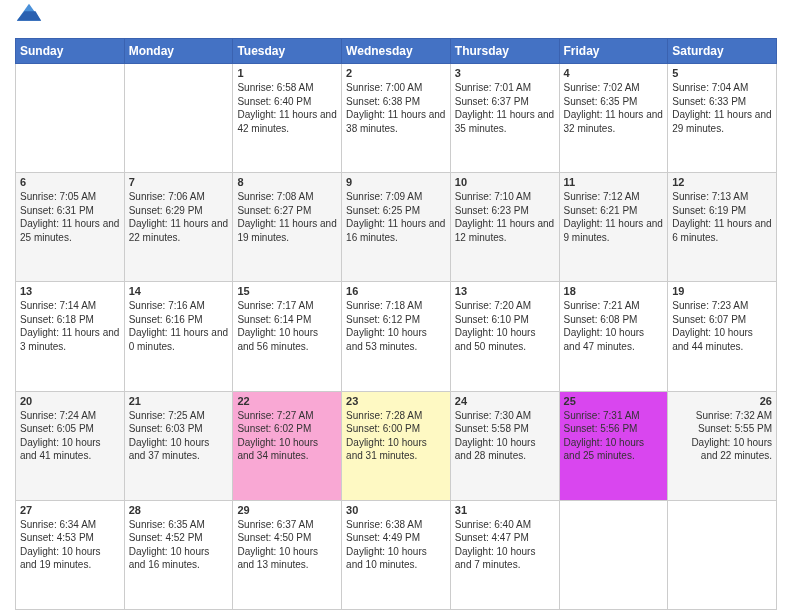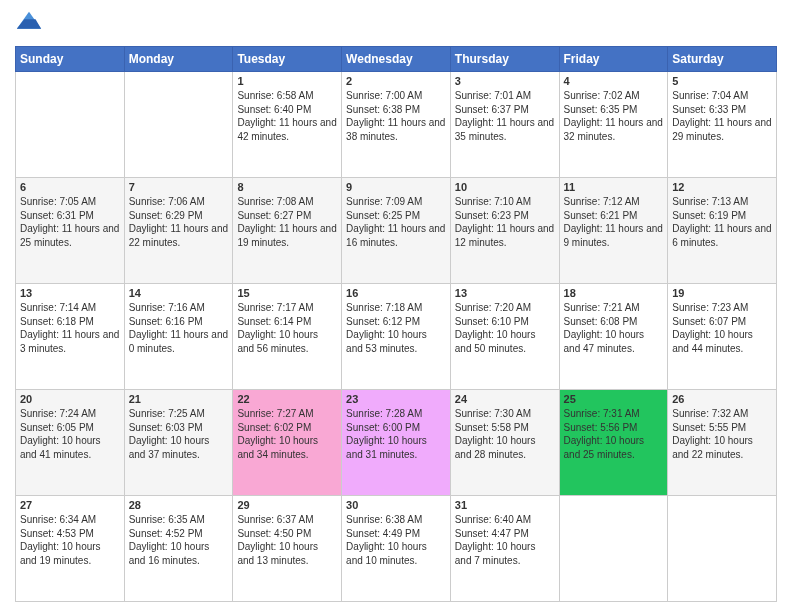--- a/index.html
+++ b/index.html
@@ -6,21 +6,21 @@
     body {
       width: 792px;
       height: 612px;
       font-family: Arial, sans-serif;
       background: #fff;
       overflow: hidden;
     }
     .page {
       width: 792px;
       height: 612px;
-      padding: 10px 15px;
+      padding: 2px 15px;
       display: flex;
       flex-direction: column;
     }
     .header {
       display: flex;
       justify-content: space-between;
       align-items: flex-start;
       margin-bottom: 8px;
     }
     .logo {
@@ -262,39 +262,39 @@
         <div class="day-info">
           Sunrise: 7:25 AM<br>Sunset: 6:03 PM<br>Daylight: 10 hours and 37 minutes.
         </div>
           </td>
           <td style="background: #f9a8d4; margin-left: 33px;">
             <div class="day-num">22</div>
         <div class="day-info">
           Sunrise: 7:27 AM<br>Sunset: 6:02 PM<br>Daylight: 10 hours and 34 minutes.
         </div>
           </td>
-          <td style="background: #f0abfc;">
+          <td style="background: #fef9c3;">
             <div class="day-num">23</div>
         <div class="day-info">
           Sunrise: 7:28 AM<br>Sunset: 6:00 PM<br>Daylight: 10 hours and 31 minutes.
         </div>
           </td>
           <td style="background: rgb(245, 245, 245);">
             <div class="day-num">24</div>
         <div class="day-info">
           Sunrise: 7:30 AM<br>Sunset: 5:58 PM<br>Daylight: 10 hours and 28 minutes.
         </div>
           </td>
-          <td style="background: #22c55e;">
+          <td style="background: #d946ef;">
             <div class="day-num">25</div>
         <div class="day-info">
           Sunrise: 7:31 AM<br>Sunset: 5:56 PM<br>Daylight: 10 hours and 25 minutes.
         </div>
           </td>
-          <td style="background: rgb(245, 245, 245);">
+          <td style="background: rgb(245, 245, 245); text-align: right;">
             <div class="day-num">26</div>
         <div class="day-info">
           Sunrise: 7:32 AM<br>Sunset: 5:55 PM<br>Daylight: 10 hours and 22 minutes.
         </div>
           </td>
         </tr>
         <tr>
           <td>
             <div class="day-num">27</div>
         <div class="day-info">

